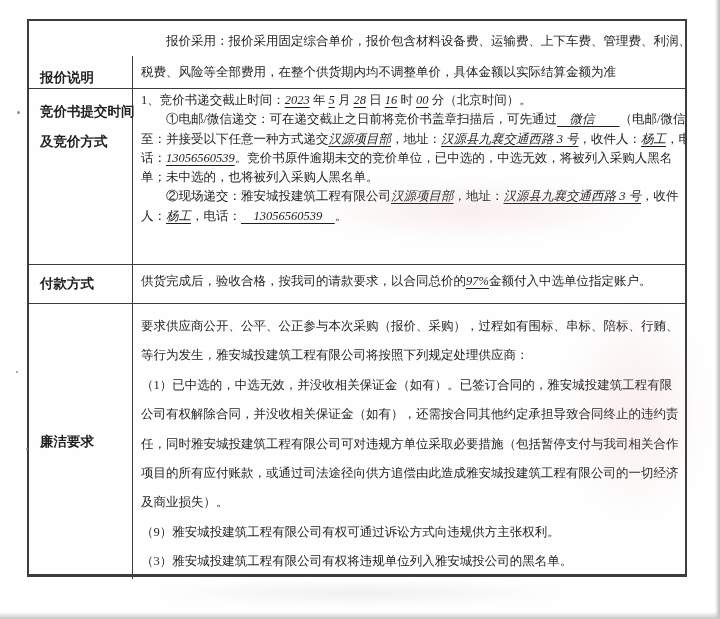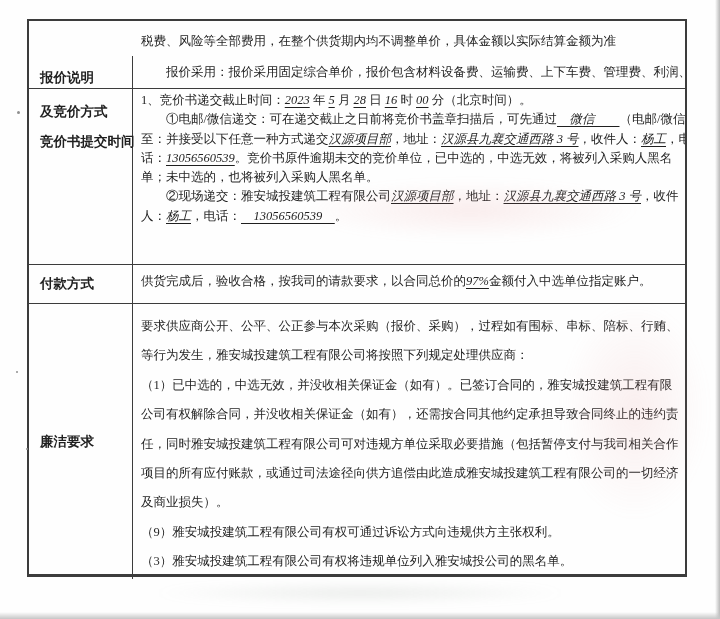--- a/index.html
+++ b/index.html
@@ -87,29 +87,29 @@
 
 <div class="page">
 
   <div class="doc-table">
 
     <div class="row row-1">
       <div class="label-cell">
         <div class="label-line">报价说明</div>
       </div>
       <div class="content-cell">
+        <div class="line"><span>　　报价采用：报价采用固定综合单价，报价包含材料设备费、运输费、上下车费、管理费、利润、</span></div>
         <div class="line"><span>税费、风险等全部费用，在整个供货期内均不调整单价，具体金额以实际结算金额为准</span></div>
-        <div class="line"><span>　　报价采用：报价采用固定综合单价，报价包含材料设备费、运输费、上下车费、管理费、利润、</span></div>
       </div>
     </div>
 
     <div class="row row-2">
       <div class="label-cell">
+        <div class="label-line">竞价书提交时间</div>
         <div class="label-line">及竞价方式</div>
-        <div class="label-line">竞价书提交时间</div>
       </div>
       <div class="content-cell">
         <div class="line"><span>1、竞价书递交截止时间：</span><span class="u">2023</span><span> 年 </span><span class="u">5</span><span> 月 </span><span class="u">28</span><span> 日 </span><span class="u">16</span><span> 时 </span><span class="u">00</span><span> 分（北京时间）。</span></div>
         <div class="line"><span>　　①电邮/微信递交：可在递交截止之日前将竞价书盖章扫描后，可先通过</span><span class="u">　微信　　</span><span>（电邮/微信）</span></div>
         <div class="line"><span>至：并接受以下任意一种方式递交</span><span class="u">汉源项目部</span><span>，地址：</span><span class="u">汉源县九襄交通西路 3 号</span><span>，收件人：</span><span class="u">杨工</span><span>，电</span></div>
         <div class="line"><span>话：</span><span class="u">13056560539</span><span>。竞价书原件逾期未交的竞价单位，已中选的，中选无效，将被列入采购人黑名</span></div>
         <div class="line"><span>单；未中选的，也将被列入采购人黑名单。</span></div>
         <div class="line"><span>　　②现场递交：雅安城投建筑工程有限公司</span><span class="u">汉源项目部</span><span>，地址：</span><span class="u">汉源县九襄交通西路 3 号</span><span>，收件</span></div>
         <div class="line"><span>人：</span><span class="u">杨工</span><span>，电话：</span><span class="u">　13056560539　</span><span>。</span></div>
       </div>

